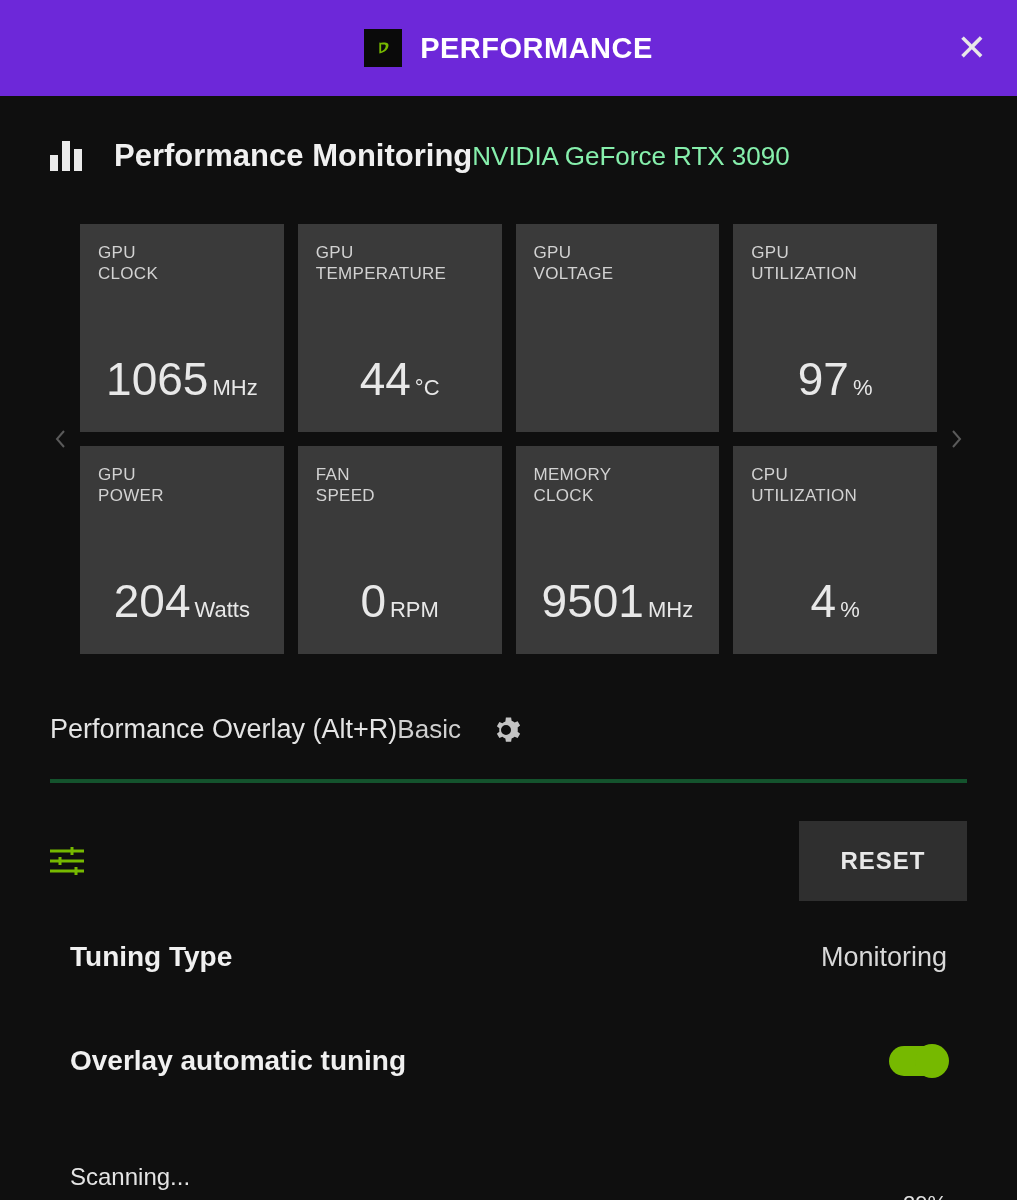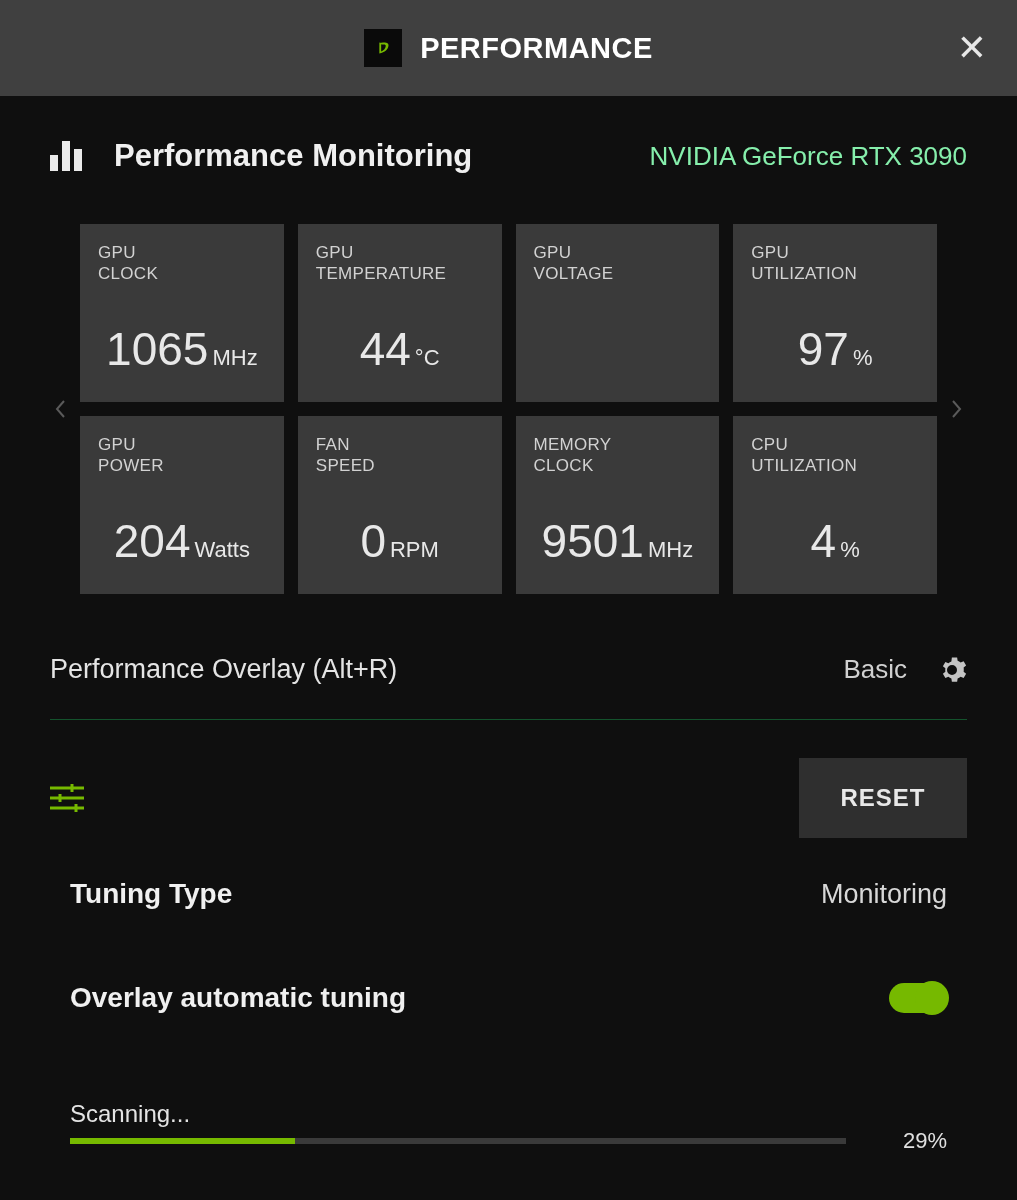--- a/index.html
+++ b/index.html
@@ -6,21 +6,21 @@
     body {
       font-family: "Segoe UI", Arial, sans-serif;
       background: #0f0f0f;
       width: 1017px;
       height: 1200px;
       color: #fff;
       overflow: hidden;
     }
     .titlebar {
       height: 96px;
-      background: #404040;
+      background: #6d28d9;
       display: flex;
       align-items: center;
       justify-content: center;
       position: relative;
     }
     .titlebar-center {
       display: flex;
       align-items: center;
       gap: 18px;
     }
@@ -46,21 +46,20 @@
       color: #e8e8e8;
       font-size: 36px;
       line-height: 1;
     }
 
     .content { padding: 42px 50px 0 50px; }
 
     .section-row {
       display: flex;
       align-items: center;
-      justify-content: space-between;
     }
     .section-left { display: flex; align-items: center; gap: 28px; }
     .bars-icon { width: 36px; height: 30px; flex-shrink: 0; }
     .section-title {
       font-size: 31px;
       font-weight: 600;
       color: #f0f0f0;
     }
     .gpu-name {
       font-size: 26px;
@@ -85,21 +84,21 @@
     }
     .metrics-grid {
       flex: 1;
       display: grid;
       grid-template-columns: repeat(4, 1fr);
       grid-template-rows: repeat(2, 1fr);
       gap: 14px;
     }
     .metric-card {
       background: #3a3a3a;
-      height: 178px;
+      height: 208px;
       padding: 18px 18px 14px 18px;
       display: flex;
       flex-direction: column;
       justify-content: space-between;
     }
     .metric-label {
       font-size: 17px;
       font-weight: 500;
       letter-spacing: 0.3px;
       color: #d2d2d2;
@@ -114,23 +113,23 @@
       justify-content: center;
       padding-bottom: 12px;
     }
     .metric-value { font-size: 46px; font-weight: 400; }
     .metric-unit { font-size: 22px; font-weight: 400; margin-left: 2px; }
 
     .overlay-row {
       margin-top: 60px;
       display: flex;
       align-items: center;
-      justify-content: space-between;
+      justify-content: flex-start;
       padding-bottom: 34px;
-      border-bottom: 1px solid #14532d;
+      border-bottom: 4px solid #14532d;
     }
     .overlay-label { font-size: 27px; color: #e4e4e4; }
     .overlay-right { display: flex; align-items: center; gap: 30px; }
     .overlay-mode { font-size: 26px; color: #d0d0d0; }
     .gear-icon { width: 30px; height: 30px; color: #c4c4c4; cursor: pointer; }
 
     .tuning-row {
       margin-top: 38px;
       display: flex;
       align-items: center;

